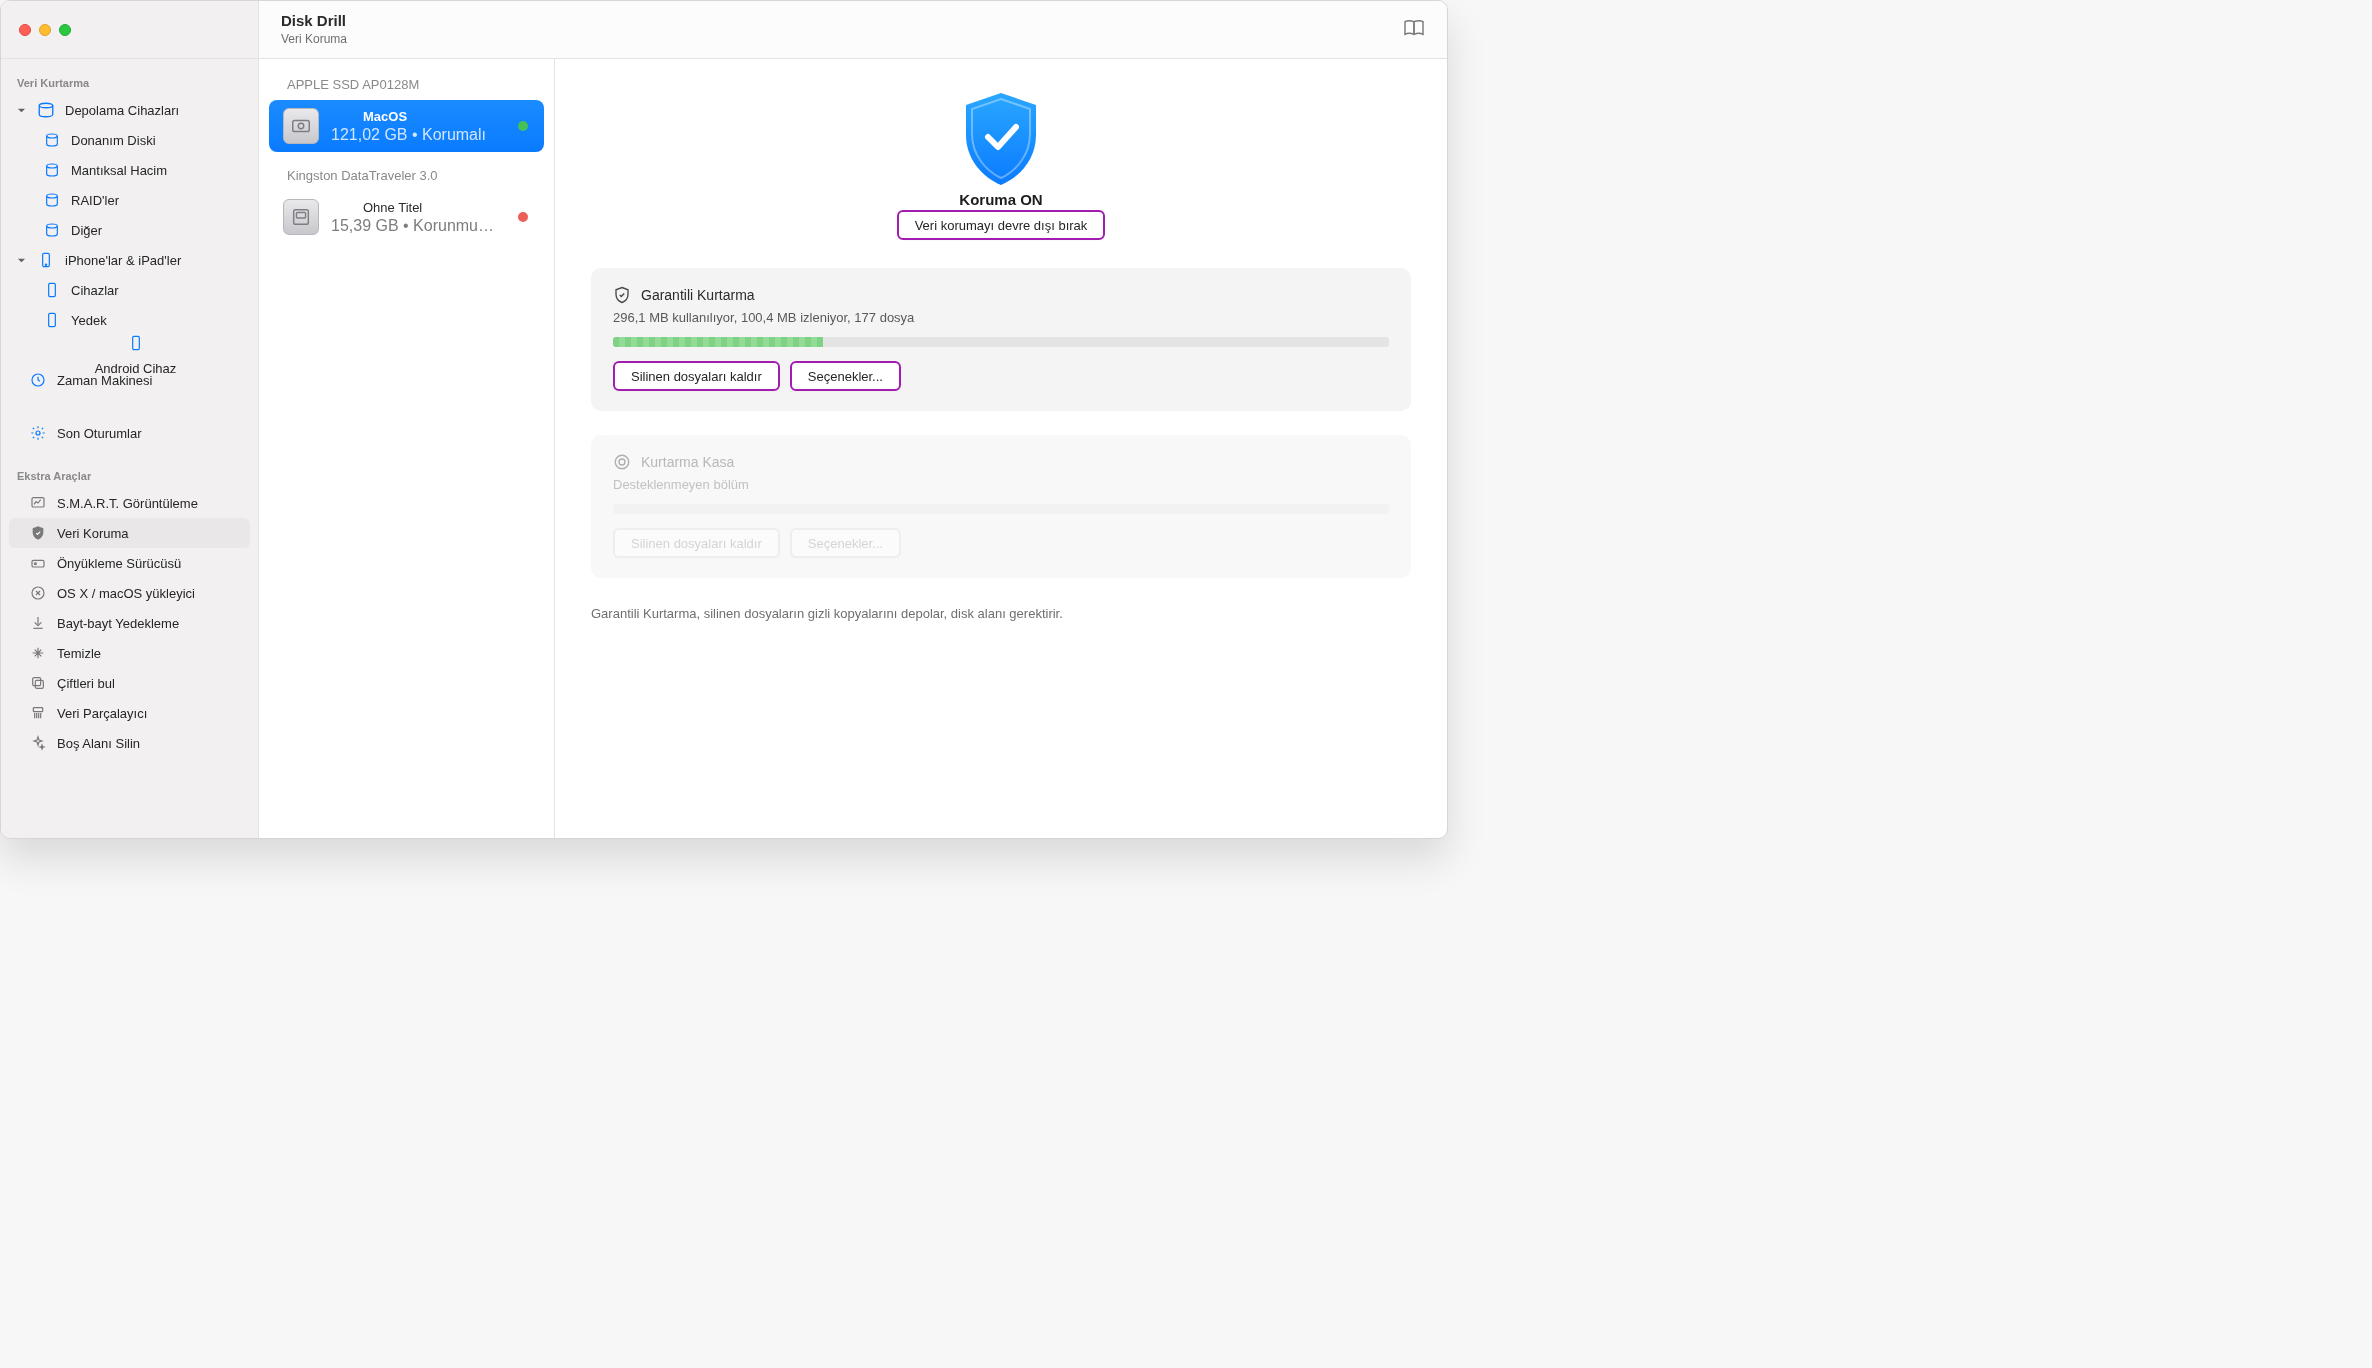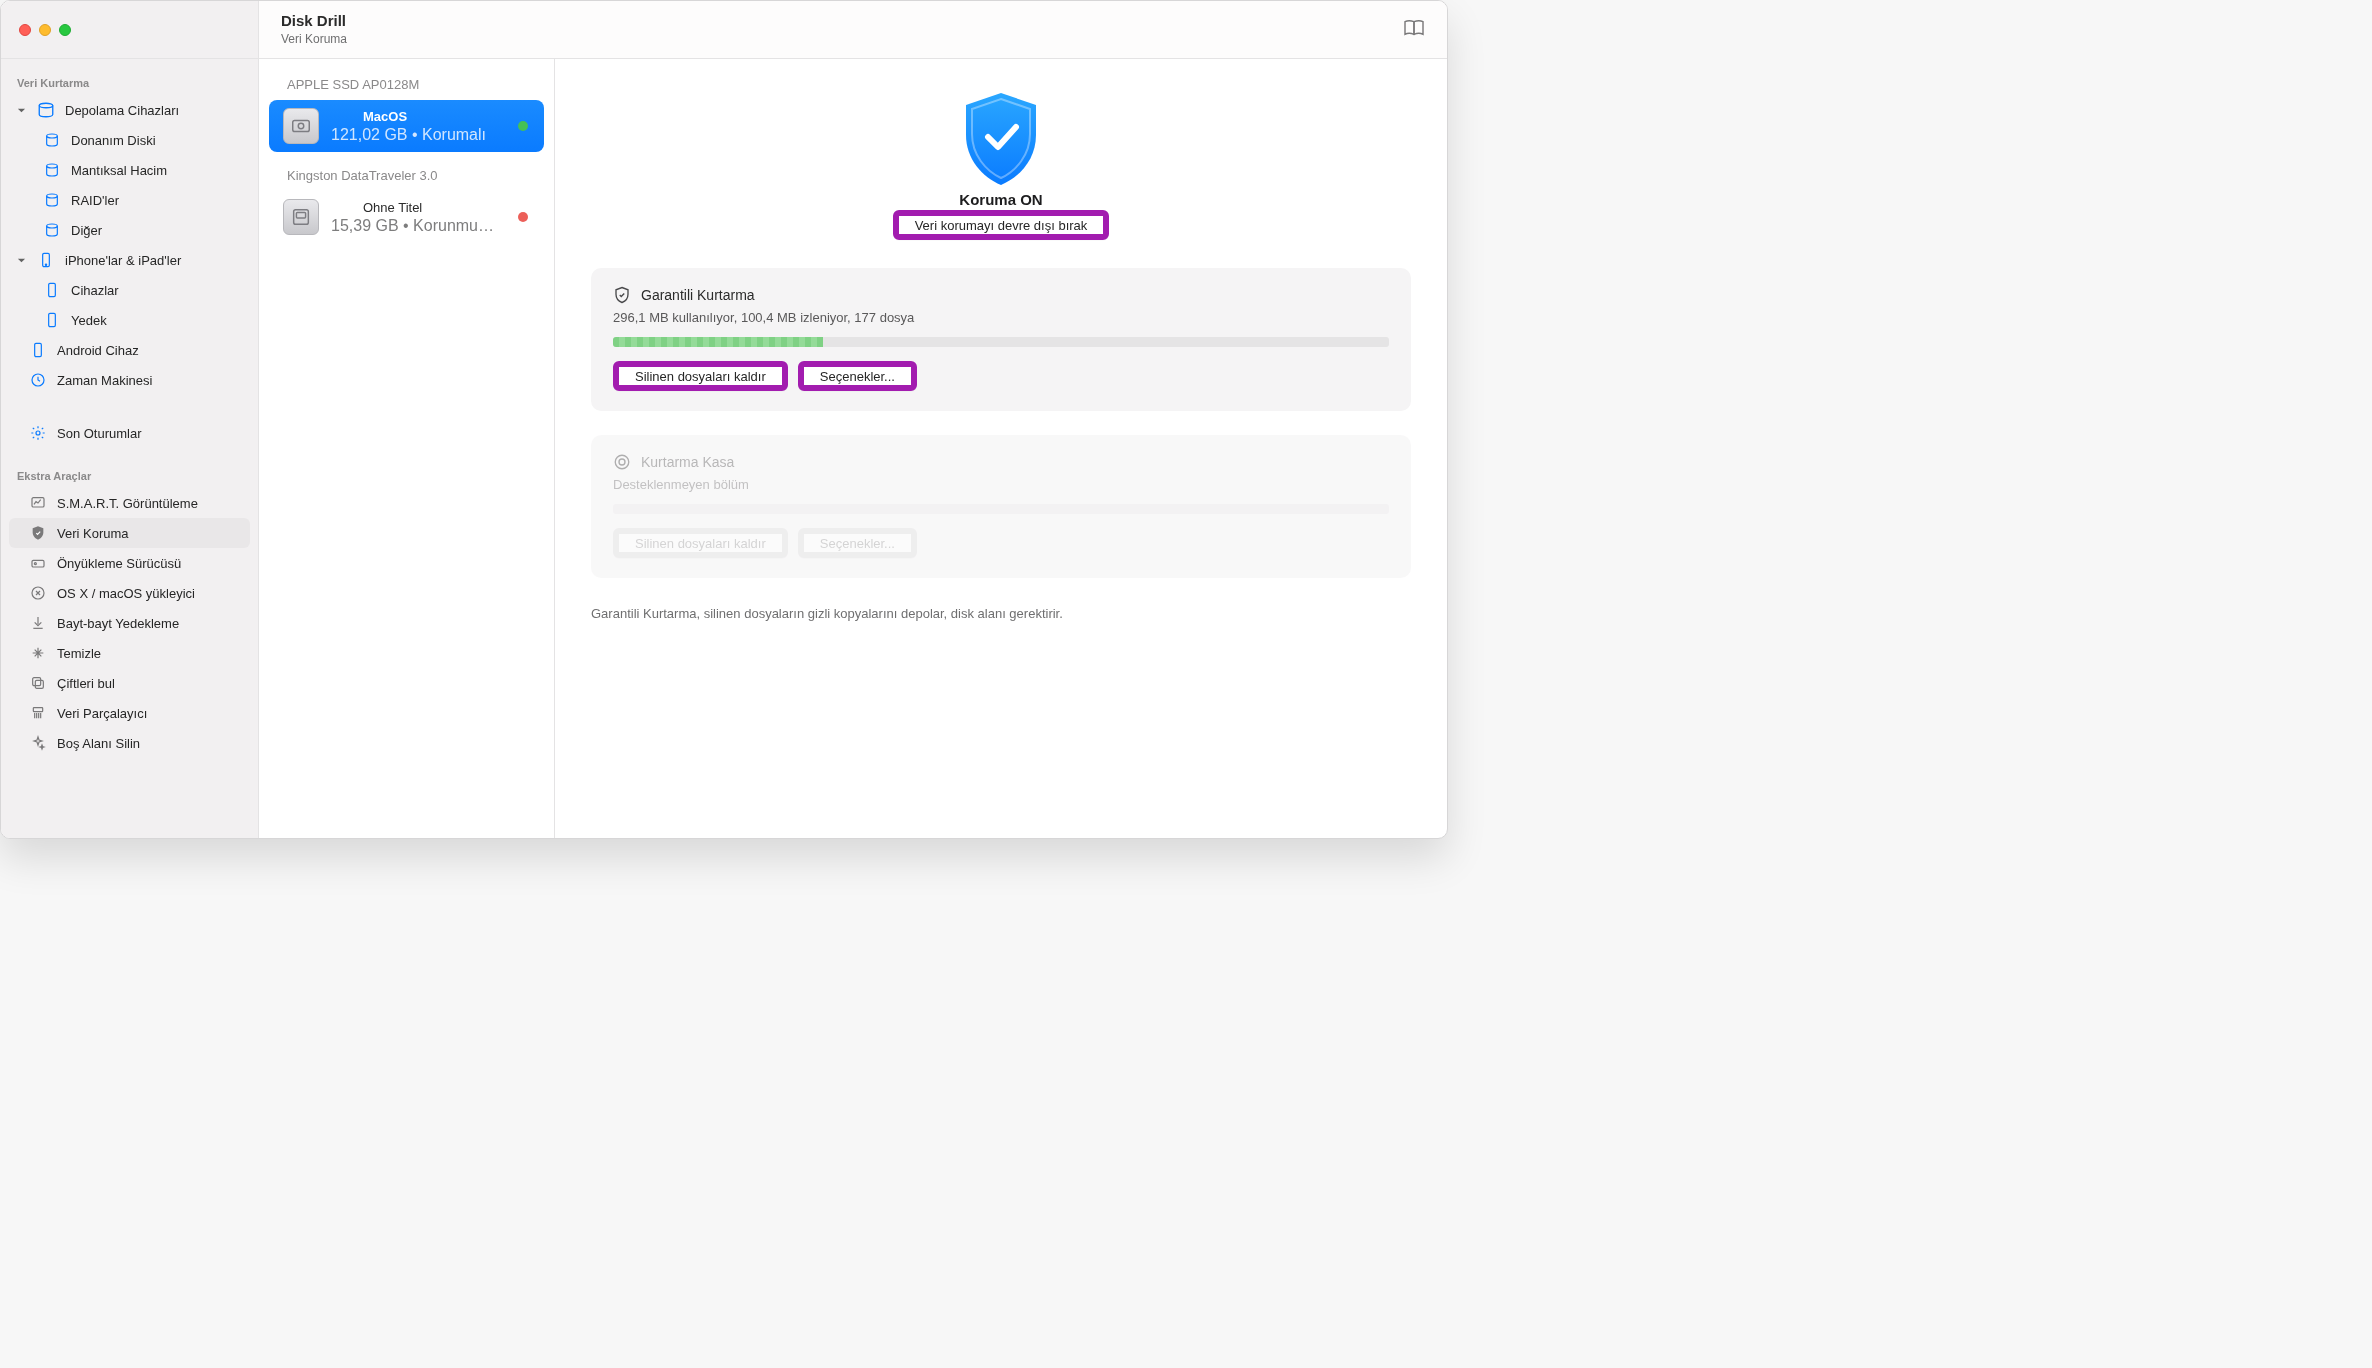--- a/index.html
+++ b/index.html
@@ -169,21 +169,21 @@
   .hero { display:flex; flex-direction:column; align-items:center; gap:2px; margin-bottom:28px; }
   .shield {
     width:86px; height:100px; position:relative;
   }
   .hero-title { font-size:15px; font-weight:700; color:#1d1d1f; }
   .btn {
     display:inline-flex; align-items:center; justify-content:center;
     height:30px; padding:0 16px;
     border-radius:6px;
     background:#ffffff;
-    border:6px solid #a21caf;
+    border:2px solid #a21caf;
     font-size:13px; color:#262626;
     box-shadow: 0 1px 0 rgba(0,0,0,.02);
     cursor:default;
   }
   .btn[disabled] { color:#b9b8b9; background:#fafafa; border-color:#e4e3e4; }
 
   .panel {
     background: var(--panel);
     border-radius:10px;
     padding:18px 22px 20px 22px;
@@ -313,21 +313,21 @@
       </div>
       <div class="nav-subitem">
         <span class="icon">
             <svg viewBox="0 0 24 24" width="16" height="16" fill="none" stroke="currentColor" stroke-width="1.8">
               <rect x="7" y="2" width="10" height="20" rx="2"></rect>
             </svg>
           </span>
         <span>Yedek</span>
       </div>
 
-      <div class="nav-item" style="padding-left:20px;">
+      <div class="nav-item" style="padding-left:20px;flex-direction:column;">
         <span class="icon">
             <svg viewBox="0 0 24 24" width="16" height="16" fill="none" stroke="currentColor" stroke-width="1.8">
               <rect x="7" y="2" width="10" height="20" rx="2"></rect>
             </svg>
           </span>
         <span>Android Cihaz</span>
       </div>
       <div class="nav-item" style="padding-left:20px;">
         <span class="icon">
             <svg viewBox="0 0 24 24" width="16" height="16" fill="none" stroke="currentColor" stroke-width="1.8">

